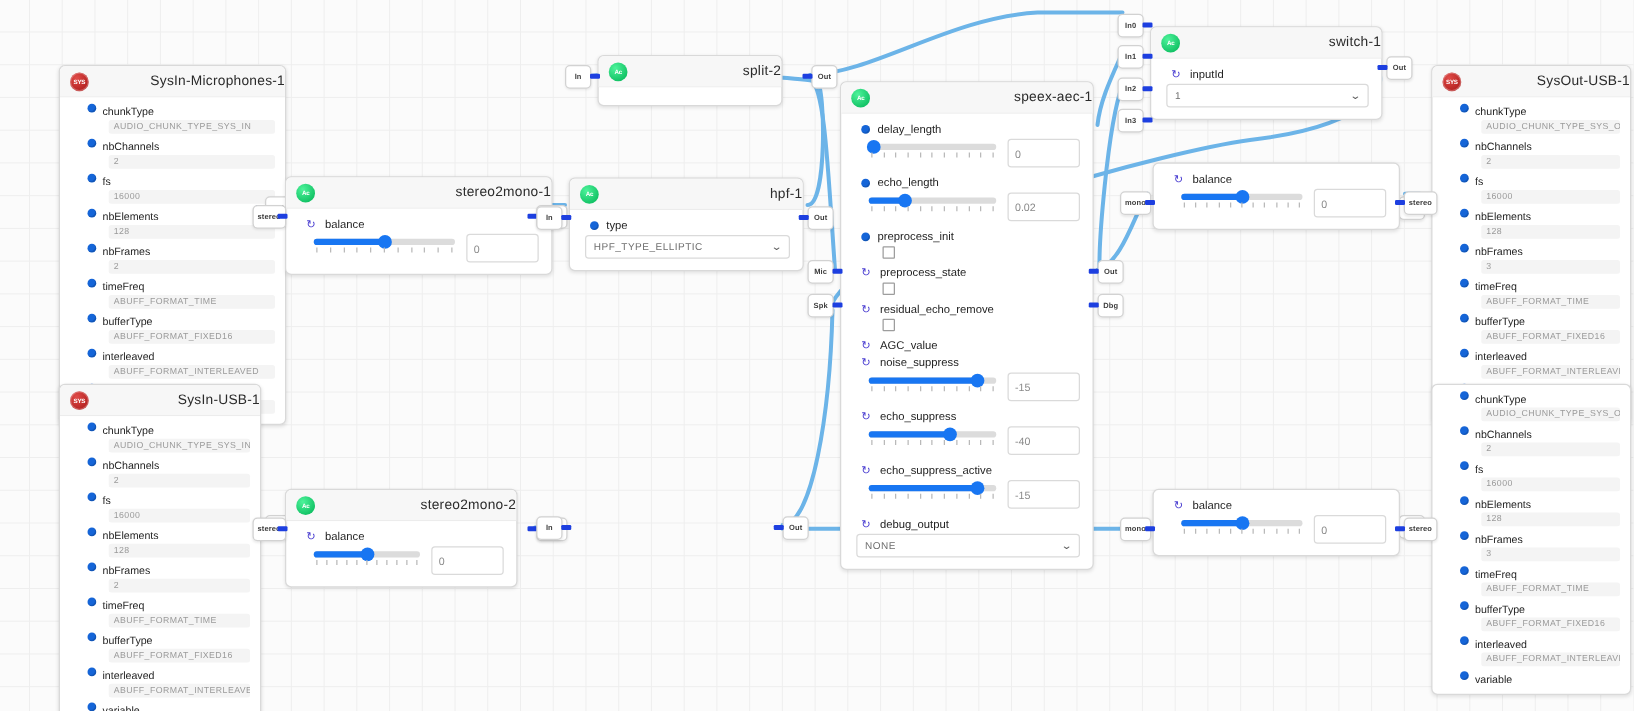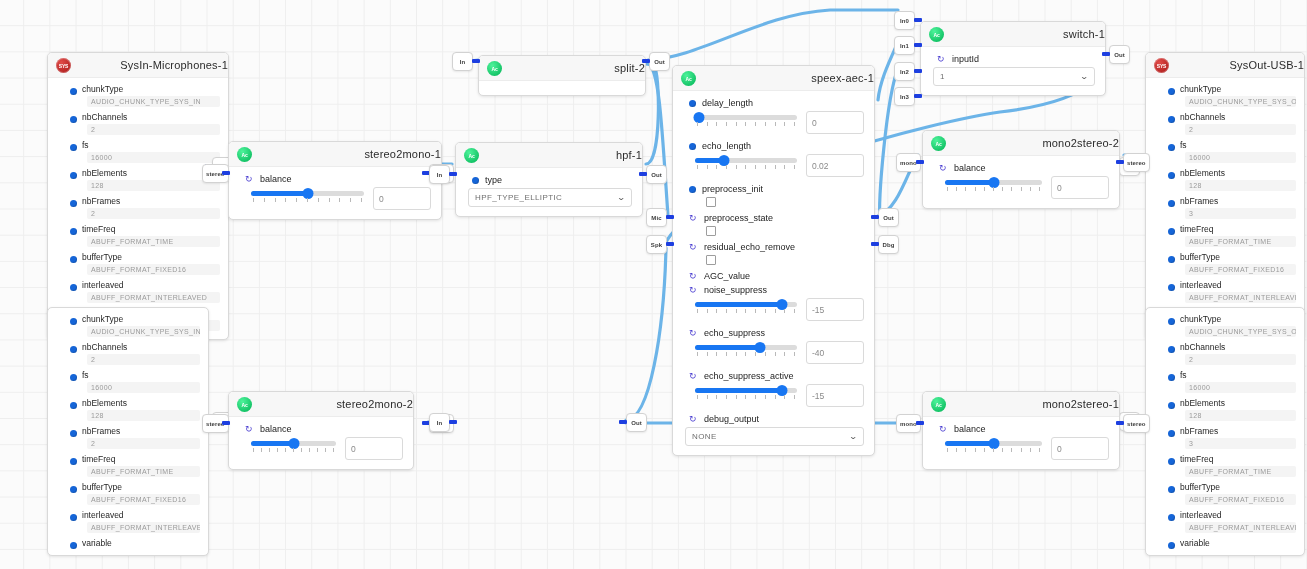--- a/index.html
+++ b/index.html
@@ -55,21 +55,21 @@
   }
   .hdr-icon.proc {
     background: radial-gradient(circle at 35% 30%, #4df39a, #0fbf62 80%);
   }
 
   .node-body { padding: 4px 0 5px 0; }
 
   
   .field { padding: 1px 8px 1px 10px; }
   .field-label {
-    display: flex; align-items: flex-end; gap: 5px;
+    display: flex; align-items: flex-start; gap: 5px;
     font-size: 8.5px; color: #1f1f1f; padding-left: 12px;
     line-height: 12px;
   }
   .dot {
     width: 7px; height: 7px; border-radius: 50%;
     background: #1565d8; flex: 0 0 auto;
     box-shadow: inset -1px -1px 0 rgba(0,0,0,0.15);
   }
   .field-value {
     font-size: 7px; color: #9a9a9a; letter-spacing: 0.35px;
@@ -225,20 +225,24 @@
             <span class="dot"></span>
             <span>variable</span>
           </div>
           <div class="field-value">SysInChunk1</div>
         </div>
       </div>
     </div>
     <div class="port" style="left: 212px; top: 157px;">out</div>
     <div class="stub" style="left: 205px; top: 164px; width: 8px;"></div>
     <div class="node" style="left: 47px; top: 307px; width: 162px;">
+      <div class="node-header">
+        <div class="hdr-icon sys">SYS</div>
+        <div class="node-title">SysIn-USB-1</div>
+      </div>
       <div class="node-body">
         <div class="field">
           <div class="field-label">
             <span class="dot"></span>
             <span>chunkType</span>
           </div>
           <div class="field-value">AUDIO_CHUNK_TYPE_SYS_IN</div>
         </div>
         <div class="field">
           <div class="field-label">
@@ -508,24 +512,20 @@
           </div>
           <div class="num-box">0</div>
         </div>
       </div>
     </div>
     <div class="port" style="left: 202px; top: 414px;">stereo</div>
     <div class="stub" style="left: 222px; top: 421px; width: 8px;"></div>
     <div class="port" style="left: 429px; top: 414px;">mono</div>
     <div class="stub" style="left: 422px; top: 421px; width: 8px;"></div>
     <div class="node" style="left: 922px; top: 391px; width: 198px;">
-      <div class="node-header">
-        <div class="hdr-icon proc">Ac</div>
-        <div class="node-title">mono2stereo-1</div>
-      </div>
       <div class="node-body">
         <div class="param-label">
           <span class="rot">↻</span>
           <span>balance</span>
         </div>
         <div class="slider-row">
           <div class="slider">
             <div class="track"></div>
             <div class="fill" style="width: 50%;"></div>
             <div class="knob" style="left: 50%;"></div>
@@ -545,24 +545,20 @@
           </div>
           <div class="num-box">0</div>
         </div>
       </div>
     </div>
     <div class="port" style="left: 896px; top: 414px;">mono</div>
     <div class="stub" style="left: 916px; top: 421px; width: 8px;"></div>
     <div class="port" style="left: 1123px; top: 414px;">stereo</div>
     <div class="stub" style="left: 1116px; top: 421px; width: 8px;"></div>
     <div class="node" style="left: 922px; top: 130px; width: 198px;">
-      <div class="node-header">
-        <div class="hdr-icon proc">Ac</div>
-        <div class="node-title">mono2stereo-2</div>
-      </div>
       <div class="node-body">
         <div class="param-label">
           <span class="rot">↻</span>
           <span>balance</span>
         </div>
         <div class="slider-row">
           <div class="slider">
             <div class="track"></div>
             <div class="fill" style="width: 50%;"></div>
             <div class="knob" style="left: 50%;"></div>
@@ -601,21 +597,21 @@
         <div class="select">
           <span>HPF_TYPE_ELLIPTIC</span>
           <span class="caret">⌄</span>
         </div>
       </div>
     </div>
     <div class="port" style="left: 429px; top: 165px;">In</div>
     <div class="stub" style="left: 449px; top: 172px; width: 8px;"></div>
     <div class="port" style="left: 646px; top: 165px;">Out</div>
     <div class="stub" style="left: 639px; top: 172px; width: 8px;"></div>
-    <div class="node" style="left: 478px; top: 55px; width: 168px;">
+    <div class="node" style="left: 478px; top: 44px; width: 148px;">
       <div class="node-header">
         <div class="hdr-icon proc">Ac</div>
         <div class="node-title">split-2</div>
       </div>
       <div class="node-body" style="height: 14px;"></div>
     </div>
     <div class="port" style="left: 452px; top: 52px;">In</div>
     <div class="stub" style="left: 472px; top: 59px; width: 8px;"></div>
     <div class="port" style="left: 649px; top: 52px;">Out</div>
     <div class="stub" style="left: 642px; top: 59px; width: 8px;"></div>

